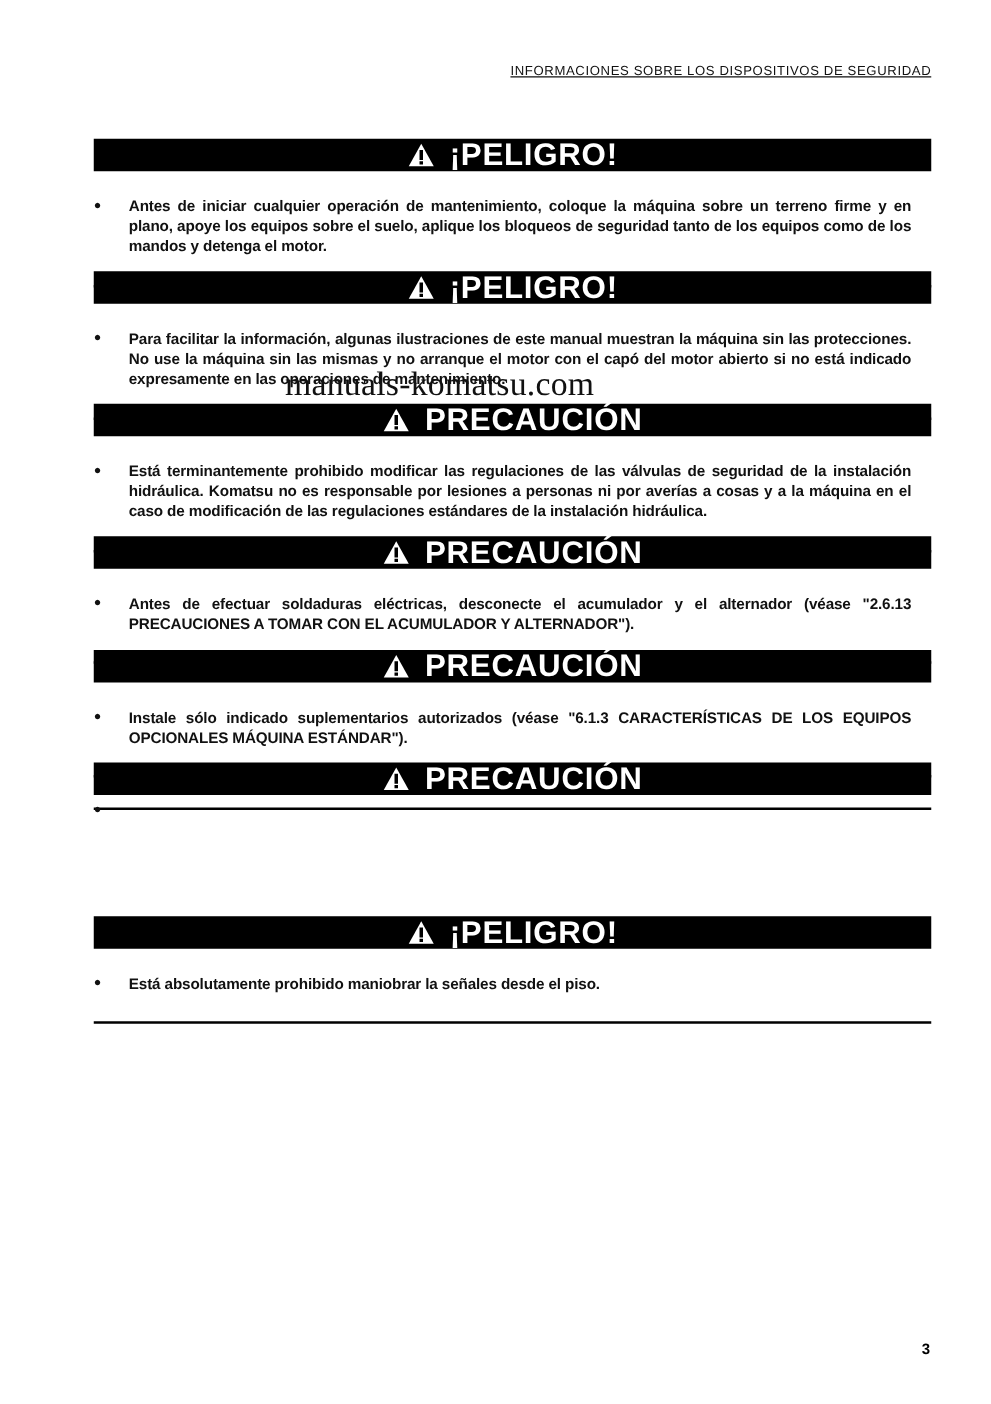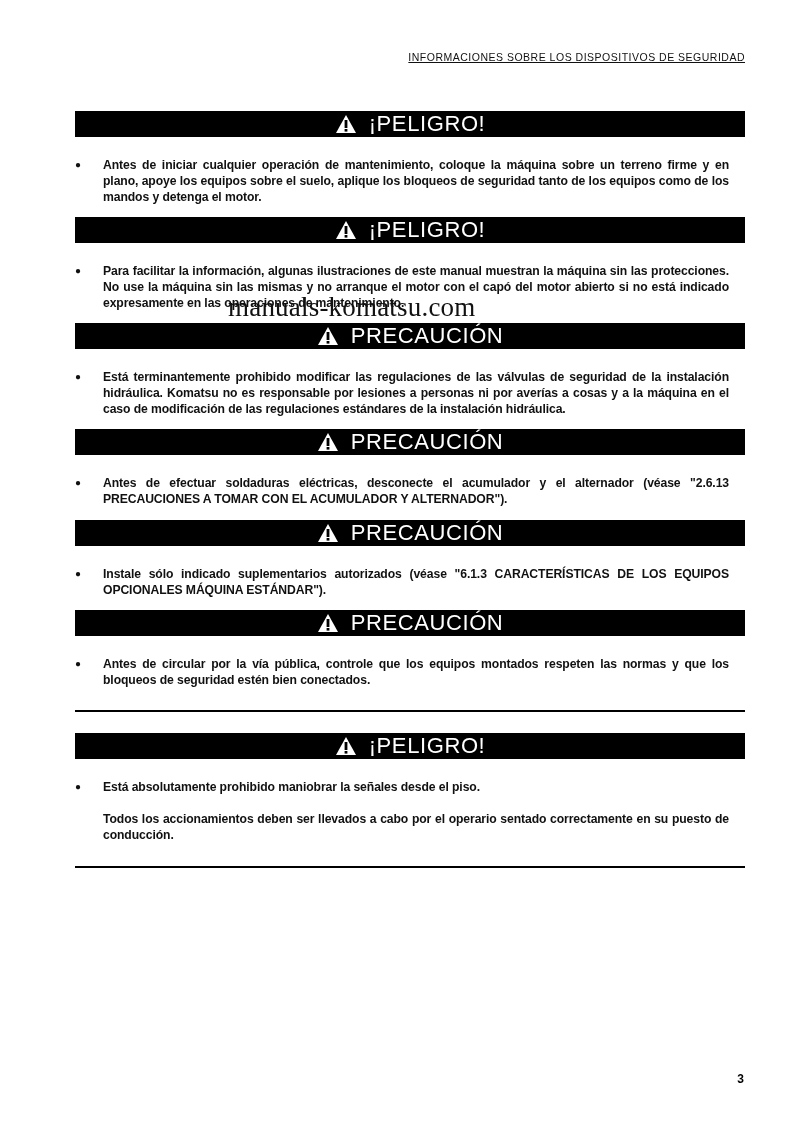--- a/index.html
+++ b/index.html
@@ -4,21 +4,21 @@
 <style>
   html, body { margin: 0; padding: 0; background: #ffffff; }
   body { width: 793px; height: 1123px; position: relative; overflow: hidden;
          font-family: "Liberation Sans", "DejaVu Sans", sans-serif; color: #000; }
   .running-header { position: absolute; top: 51px; right: 48px; font-size: 10.5px;
          letter-spacing: 0.5px; color: #111; text-decoration: underline; }
   .page-number { position: absolute; top: 1072px; right: 49px; font-size: 12px; font-weight: bold; }
   .block { position: absolute; left: 75px; width: 670px; }
   .banner { background: #000; height: 26px; display: flex; align-items: center; justify-content: center; color: #fff; }
   .banner .icon { width: 22px; height: 20px; margin-right: 12px; display: inline-block; }
-  .banner .label { font-weight: normal; font-size: 22px; letter-spacing: 0.6px; line-height: 26px; }
+  .banner .label { font-weight: bold; font-size: 25px; letter-spacing: 0.6px; line-height: 26px; }
   .body { padding: 4px 0 6px 0; }
   .item { position: relative; padding-left: 12px; font-size: 12.2px; font-weight: bold;
           line-height: 16.2px; text-align: justify; letter-spacing: -0.1px; color: #111;
           font-family: "Liberation Sans Narrow", "Liberation Sans", sans-serif; transform-origin: left top; }
   .item .bullet { position: absolute; left: 0; top: 0; font-size: 10px; }
   .item p { margin: 16px; }
   .rule { height: 2px; background: #000; }
   .watermark { position: absolute; top: 292px; left: 228px; font-size: 27px; color: #111;
                font-family: Liberation Serif, serif; letter-spacing: 0.2px; background: transparent; }
 </style>
@@ -136,40 +136,38 @@
           <polygon points="11,1 21,19 1,19" fill="#fff"></polygon>
           <rect x="9.6" y="6" width="2.8" height="8" fill="#000"></rect>
           <rect x="9.6" y="15" width="2.8" height="2.6" fill="#000"></rect>
         </svg>
     </span>
     <span class="label">PRECAUCIÓN</span>
   </div>
   <div class="body">
     <div class="item">
       <span class="bullet">●</span>
-      <p>Antes de circular por la vía pública, controle que los equipos montados respeten las normas y que los bloqueos de seguridad estén bien conectados.</p>
     </div>
   </div>
   <div class="rule"></div>
 </div>
 
 <div class="block" style="top:733px;">
   <div class="banner">
     <span class="icon">
       <svg viewBox="0 0 22 20" width="22" height="20">
           <polygon points="11,1 21,19 1,19" fill="#fff"></polygon>
           <rect x="9.6" y="6" width="2.8" height="8" fill="#000"></rect>
           <rect x="9.6" y="15" width="2.8" height="2.6" fill="#000"></rect>
         </svg>
     </span>
     <span class="label">¡PELIGRO!</span>
   </div>
   <div class="body">
     <div class="item">
       <span class="bullet">●</span>
       <p>Está absolutamente prohibido maniobrar la señales desde el piso.</p>
-      <p>Todos los accionamientos deben ser llevados a cabo por el operario sentado correctamente en su puesto de conducción.</p>
     </div>
   </div>
   <div class="rule"></div>
 </div>
 
 <div class="page-number">3</div>
 
 </body></html>

